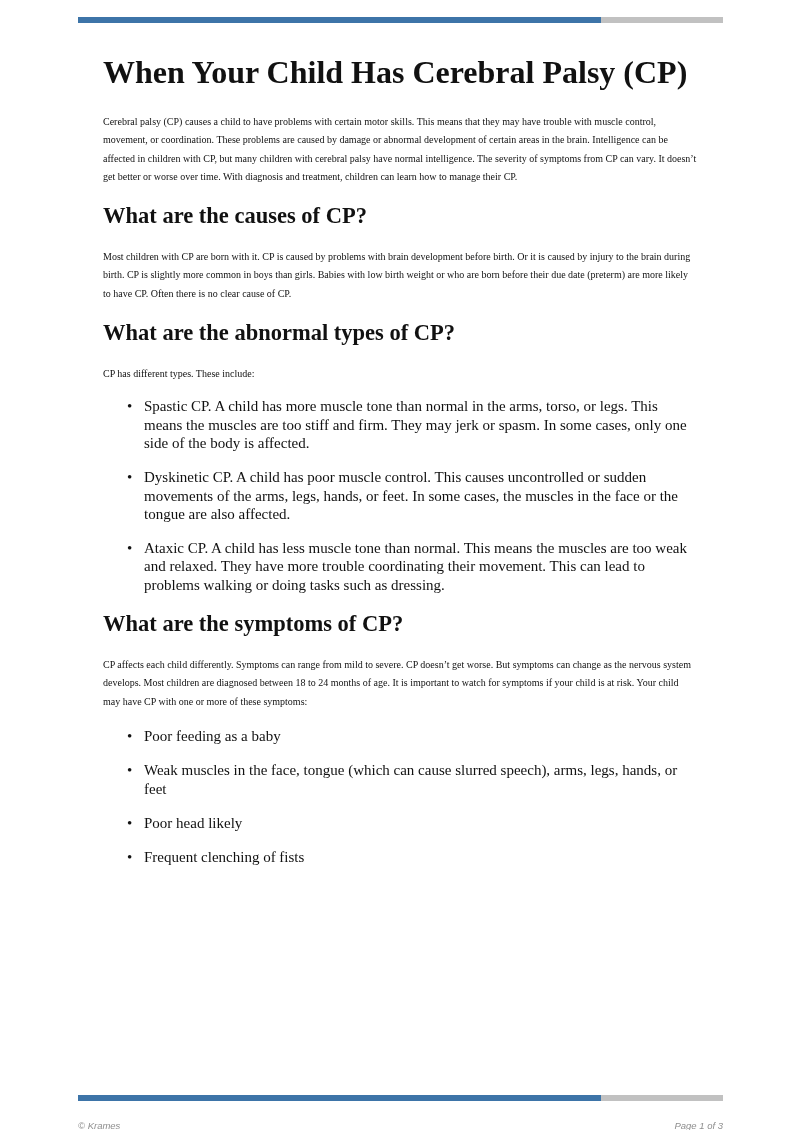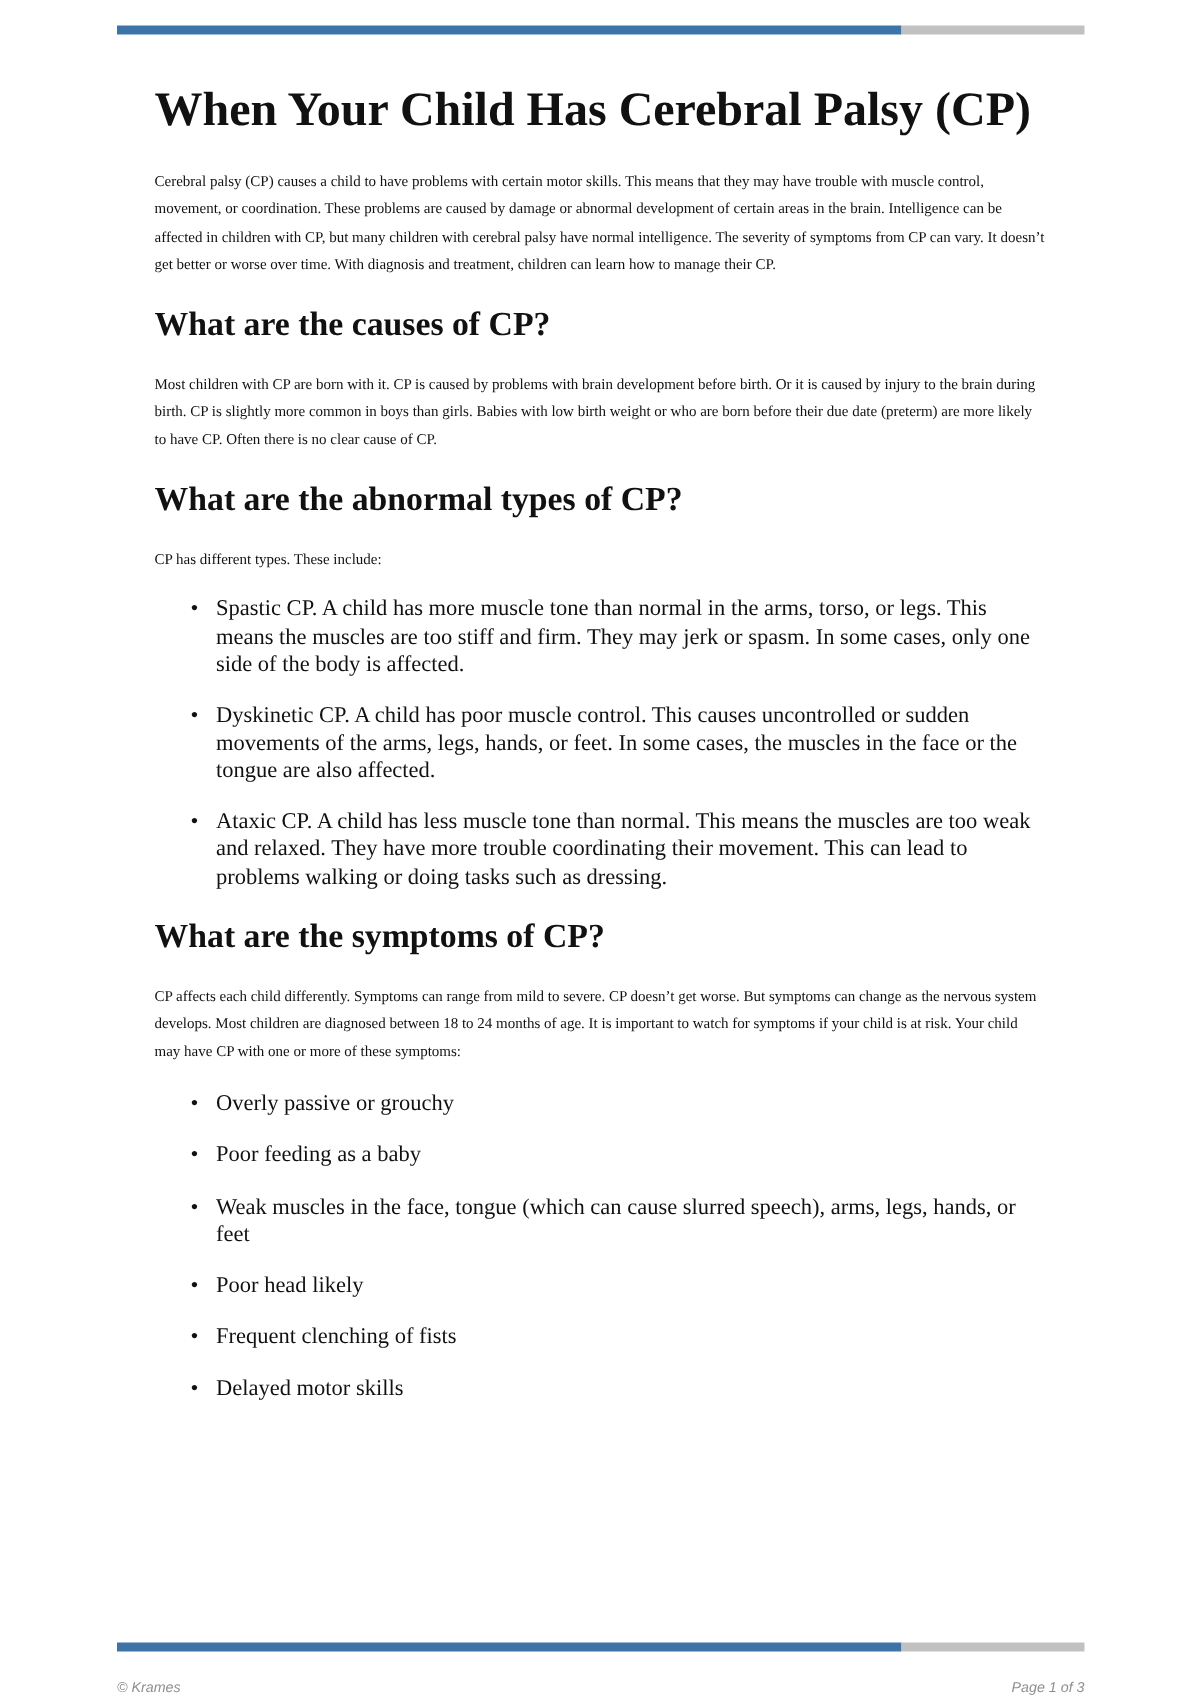--- a/index.html
+++ b/index.html
@@ -116,26 +116,24 @@
   <p>CP has different types. These include:</p>
   <ul class="types-list">
     <li><b>Spastic CP.</b><span> A child has more muscle tone than normal in the arms, torso, or legs. This means the muscles are too stiff and firm. They may jerk or spasm. In some cases, only one side of the body is affected.</span></li>
     <li><b>Dyskinetic CP.</b><span> A child has poor muscle control. This causes uncontrolled or sudden movements of the arms, legs, hands, or feet. In some cases, the muscles in the face or the tongue are also affected.</span></li>
     <li><b>Ataxic CP.</b><span> A child has less muscle tone than normal. This means the muscles are too weak and relaxed. They have more trouble coordinating their movement. This can lead to problems walking or doing tasks such as dressing.</span></li>
   </ul>
 
   <h2>What are the symptoms of CP?</h2>
   <p>CP affects each child differently. Symptoms can range from mild to severe. CP doesn’t get worse. But symptoms can change as the nervous system develops. Most children are diagnosed between 18 to 24 months of age. It is important to watch for symptoms if your child is at risk. Your child may have CP with one or more of these symptoms:</p>
   <ul class="symptoms-list">
-    <li><span>Overly passive or grouchy</span></li>
     <li><span>Poor feeding as a baby</span></li>
     <li><span>Weak muscles in the face, tongue (which can cause slurred speech), arms, legs, hands, or feet</span></li>
     <li><span>Poor head likely</span></li>
     <li><span>Frequent clenching of fists</span></li>
-    <li><span>Delayed motor skills</span></li>
   </ul>
 </main>
 
 <div class="accent-bar bottom">
   <span class="seg-blue"></span>
   <span class="seg-gray"></span>
 </div>
 
 <div class="footer-row">
   <span>© Krames</span>

